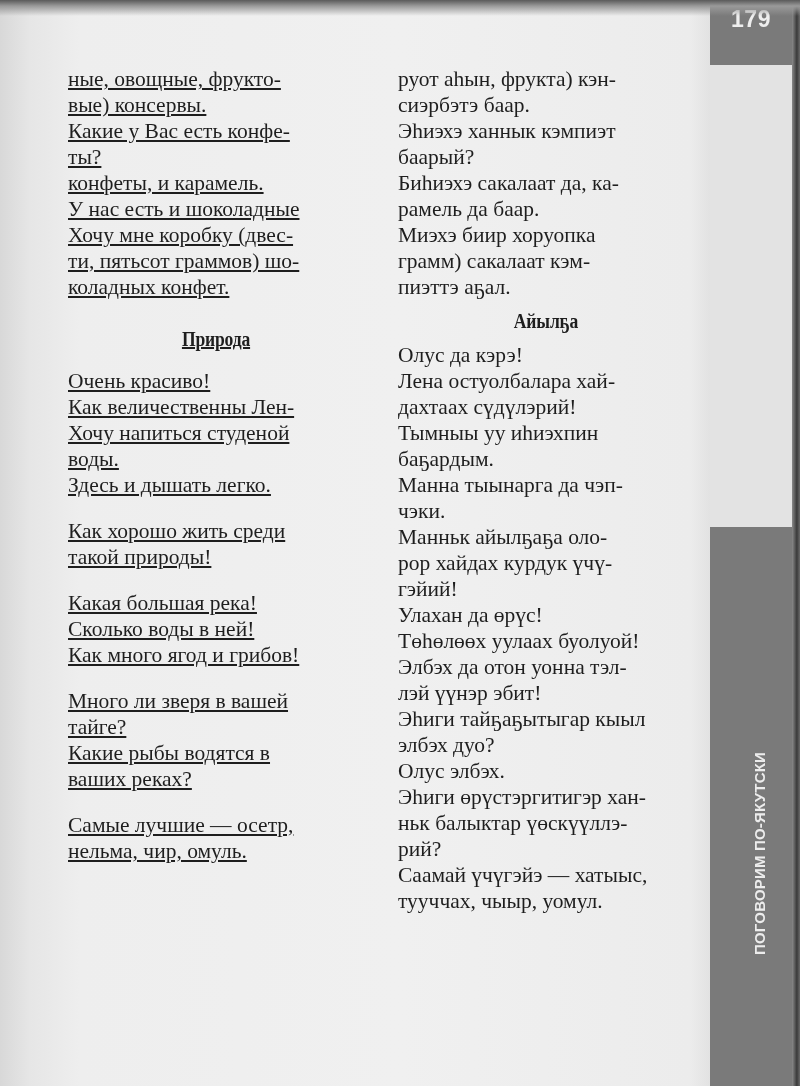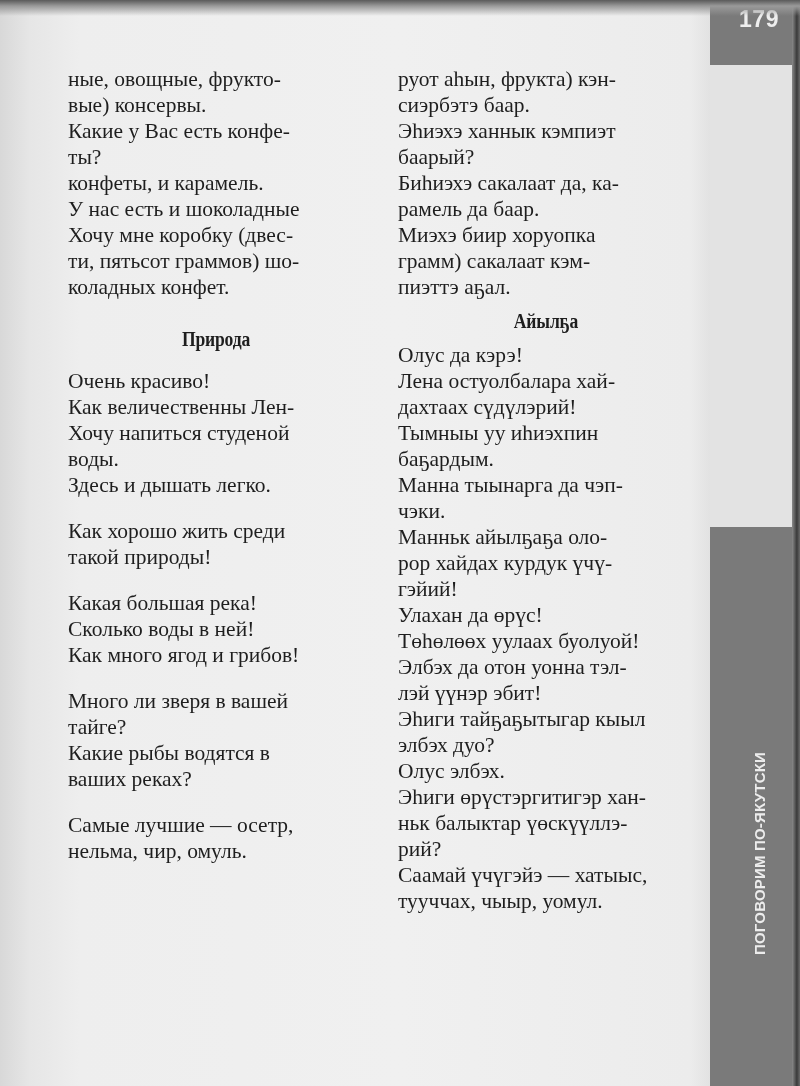--- a/index.html
+++ b/index.html
@@ -15,21 +15,21 @@
   }
   .top-shadow {
     position:absolute; left:0; top:0; width:800px; height:16px;
     background: linear-gradient(to bottom, #5a5a5a 0px, #9a9a9a 6px, rgba(230,230,230,0) 16px);
     z-index:2;
   }
   .col {
     position:absolute; top:66px; width:296px;
     font-size:21.5px; line-height:26px;
   }
-  .col.left { left:68px; }
+  .col.left { left:68px;text-decoration:underline; }
   .col.right { left:398px; }
   .col p {
     margin:0; text-align:justify; text-align-last:left;
     hyphens:manual;
   }
   .col .gap { height:20px; }
   .col h3 {
     margin:0; height:58px; line-height:58px;
     font-family:"Liberation Serif", serif; font-weight:bold;
     font-size:20px; text-align:center; transform:scaleX(0.88);
@@ -45,21 +45,21 @@
     position:absolute; left:710px; top:65px; width:82px; height:462px;
     background:#e3e3e3;
   }
   .edge {
     position:absolute; left:792px; top:0; width:8px; height:1086px;
     background: linear-gradient(to right, #8a8a8a, #3a3a3a 60%, #6a6a6a);
   }
   .page-number {
     position:absolute; left:710px; top:6px; width:82px; text-align:center;
     font-family:"Liberation Sans", "DejaVu Sans", sans-serif; font-weight:bold;
-    font-size:23px; color:#eeeeee; letter-spacing:0.5px;padding-left:8px;
+    font-size:23px; color:#eeeeee; letter-spacing:0.5px;
   }
   .running-title {
     position:absolute; left:751px; top:955px;
     transform-origin:0 0; transform:rotate(-90deg);
     white-space:nowrap;
     font-family:"Liberation Sans", "DejaVu Sans", sans-serif; font-weight:bold;
     font-size:15px; color:#ececec; letter-spacing:0.2px;
     width:300px; text-align:left;
   }
 </style>

